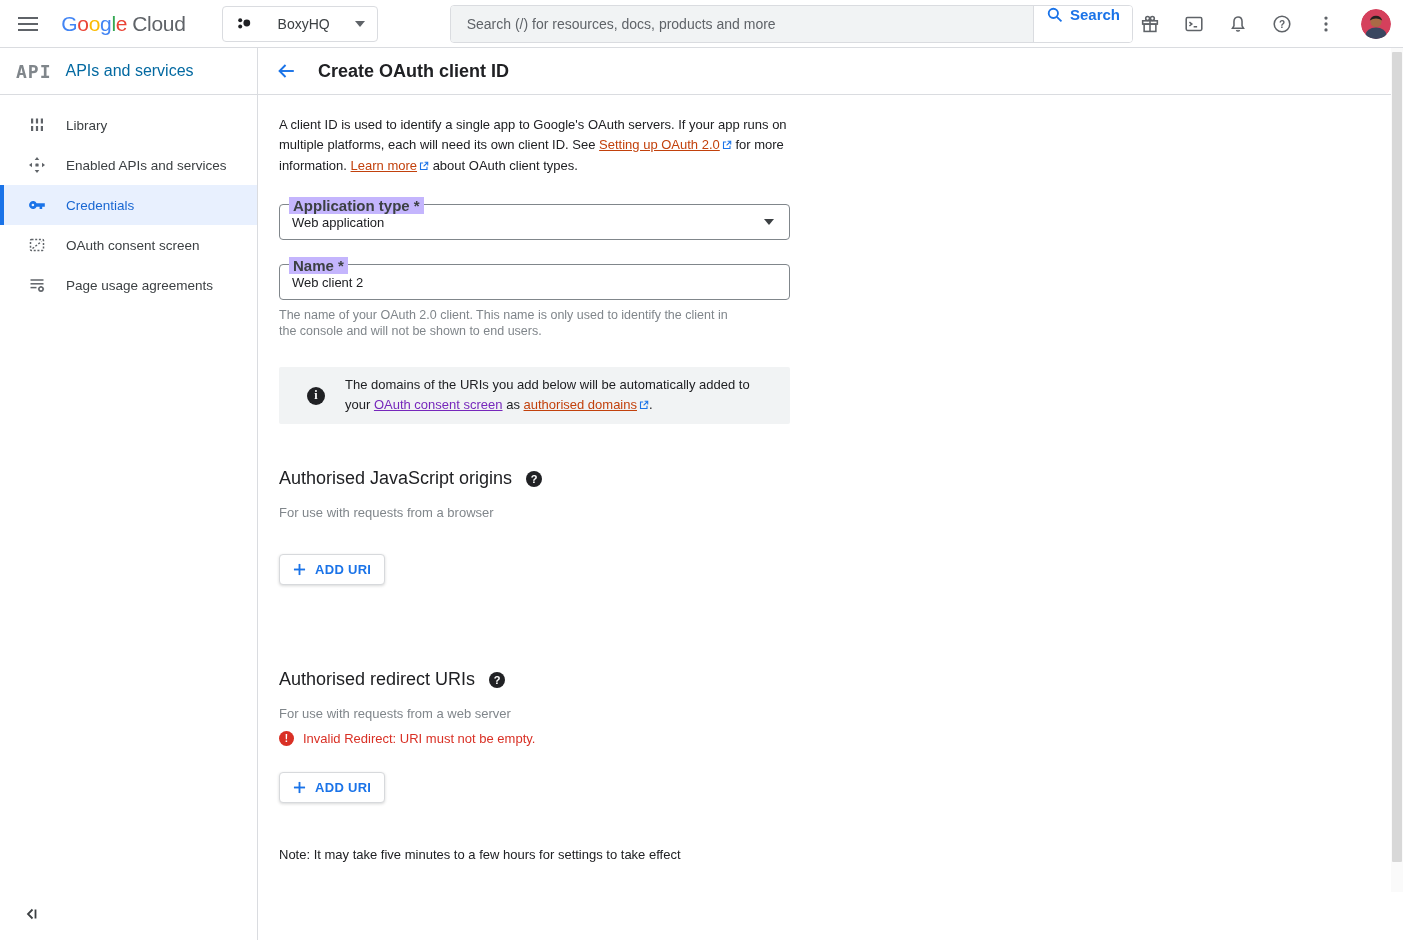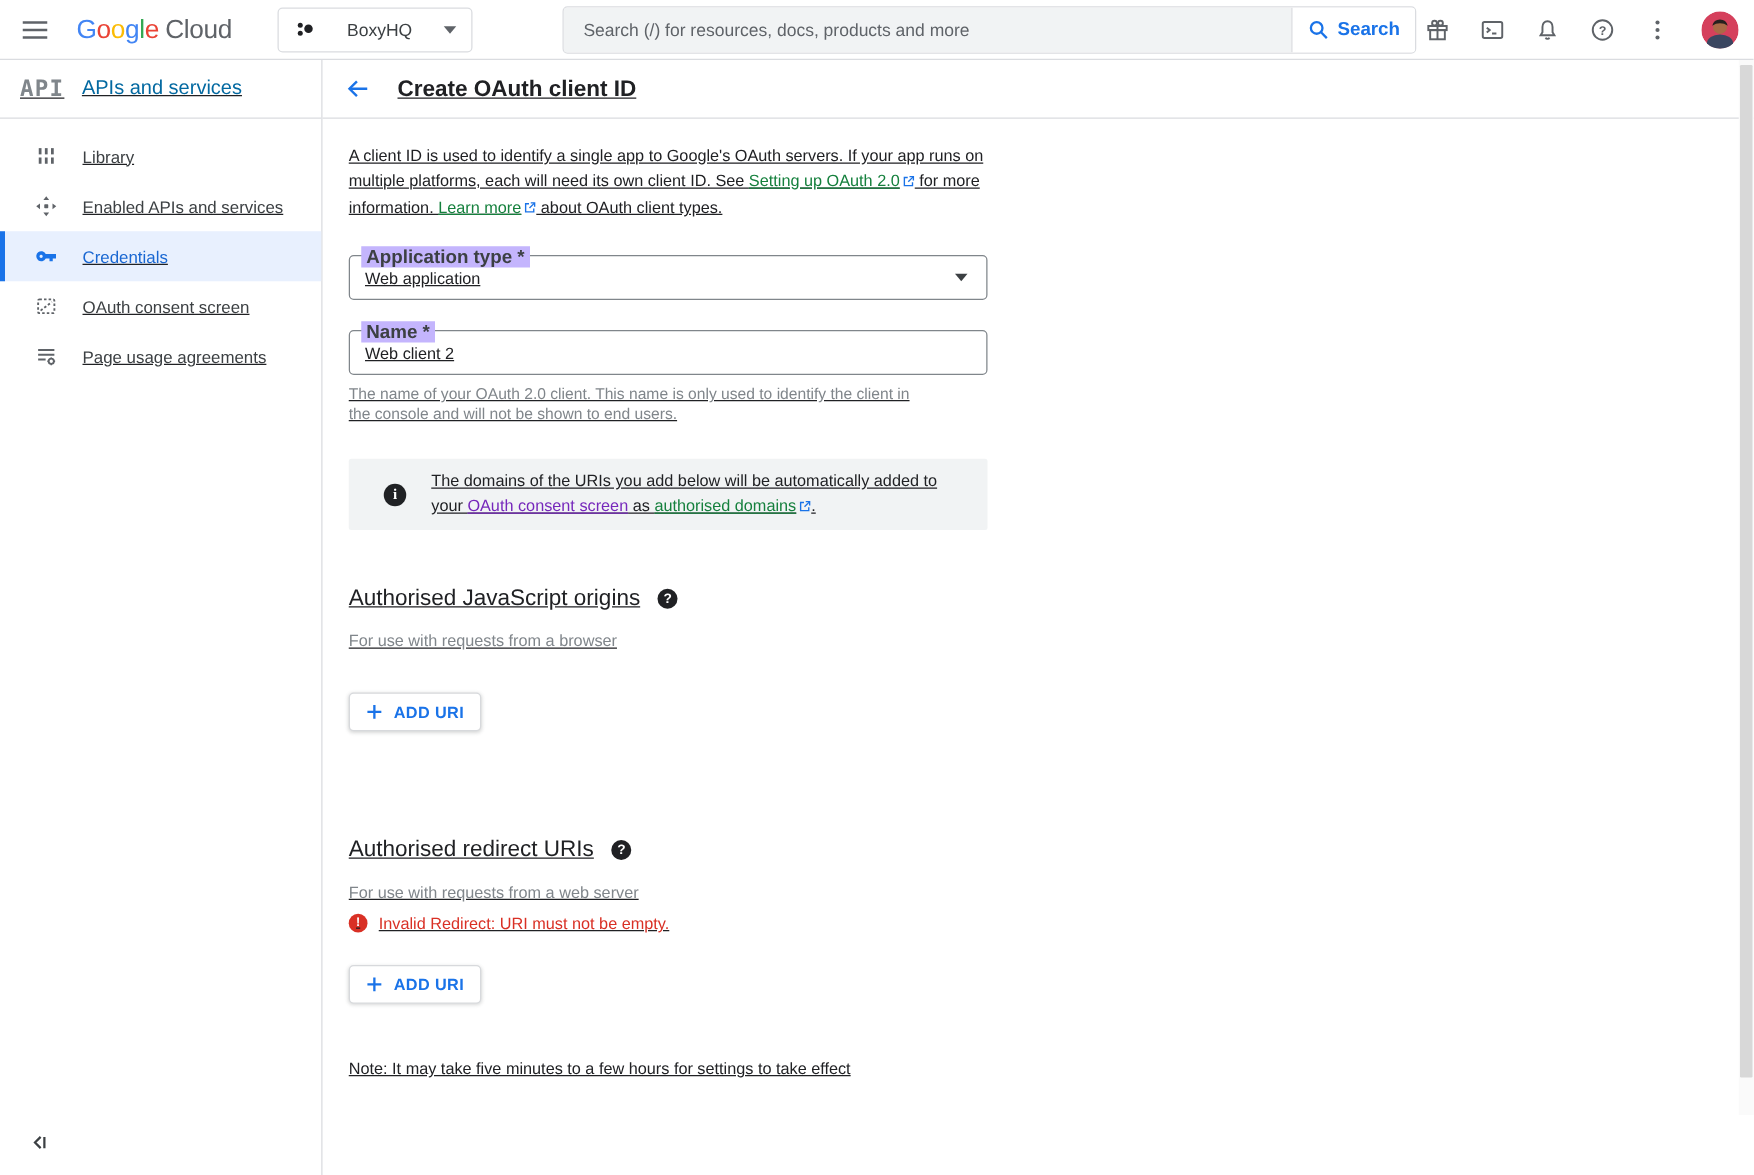--- a/index.html
+++ b/index.html
@@ -14,46 +14,46 @@
   .gl-b{color:#4285F4}.gl-r{color:#EA4335}.gl-y{color:#FBBC05}.gl-g{color:#34A853}
   .gc-cloud { color:#5f6368; margin-left:5px; }
   .project-btn { margin-left:36px; height:36px; display:flex; align-items:center; gap:25px;
     border:1px solid #dadce0; border-radius:4px; background:#fff; padding:0 12px; cursor:pointer; }
   .project-name { font-size:14px; color:#3c4043; }
   .caret-down { width:0; height:0; border-left:5px solid transparent; border-right:5px solid transparent; border-top:6px solid #5f6368; }
   .search { display:flex; width:697px; height:38px; margin-left:72px; border:1px solid #dadce0; border-radius:4px; overflow:hidden; }
   .search-input { flex:1; border:none; outline:none; background:#f1f3f4; padding:0 16px; font-size:14px; color:#202124; font-family:inherit; }
   .search-input::placeholder { color:#5f6368; }
   .search-btn { width:99px; background:#fff; border:none; border-left:1px solid #dadce0; cursor:pointer;
-    display:flex; align-items:center; justify-content:center; gap:7px; color:#1a73e8; font-size:15px; font-weight:700; font-family:inherit; }
+    display:flex; justify-content:center; gap:7px; color:#1a73e8; font-size:15px; font-weight:700; font-family:inherit; }
   .tb-right { margin-left:auto; display:flex; align-items:center; gap:10px; padding-right:12px; }
   .tb-ic { width:34px; height:34px; }
   .avatar { width:30px; height:30px; border-radius:50%; overflow:hidden; margin-left:8px; cursor:pointer; }
 
   
-  .app { display:flex; height:892px;text-decoration:underline; }
+  .app { display:flex; height:892px; }
   .sidebar { width:258px; border-right:1px solid #dadce0; position:relative; flex-shrink:0; }
   .side-header { height:47px; border-bottom:1px solid #dadce0; display:flex; align-items:center; padding-left:16px; gap:14px; }
   .api-logo { font-family:"DejaVu Sans Mono","Liberation Mono",monospace; font-weight:bold; font-size:18px; color:#80868b; letter-spacing:1px; }
   .side-title { font-size:16px; color:#0369a1; }
   .nav { padding-top:10px; }
   .nav-item { height:40px; display:flex; align-items:center; gap:20px; padding-left:24px; font-size:13.5px; color:#3c4043; cursor:pointer; border-left:4px solid transparent; }
   .nav-item svg { flex-shrink:0; }
   .nav-item.selected { background:#e8f0fe; color:#1967d2; border-left:4px solid #1a73e8; }
   .collapse-btn { position:absolute; left:18px; bottom:14px; width:28px; height:24px; }
 
   .main { flex:1; position:relative; }
   .main-header { height:47px; border-bottom:1px solid #dadce0; display:flex; align-items:center; padding-left:16px; gap:20px; }
   .back-btn { width:24px; height:24px; }
   .page-title { font-size:18px; color:#202124; }
   .content { padding:20px 0 0 21px; }
 
   
   .intro { width:511px; font-size:13px; line-height:20px; color:#202124; }
-  a.lnk { color:#15803d; text-decoration:underline; cursor:pointer; }
+  a.lnk { color:#c2410c; text-decoration:underline; cursor:pointer; }
   a.lnk-visited { color:#7627bb; text-decoration:underline; cursor:pointer; }
   .ext { display:inline-block; vertical-align:-1px; margin-left:2px; }
 
   .mfield { position:relative; width:511px; height:36px; border:1px solid #80868b; border-radius:4px;
     display:flex; align-items:center; padding:0 12px; background:#fff; }
   .mfield-label { position:absolute; top:-8px; left:9px; background:#c4b5fd; padding:0 4px;
     font-size:15px; font-weight:bold; color:#3c4043; white-space:nowrap; }
   .mfield-value { font-size:13px; color:#202124; }
   .sel-caret { margin-left:auto; width:0; height:0; border-left:5px solid transparent; border-right:5px solid transparent; border-top:6px solid #3c4043; margin-right:3px; }
   .app-type { margin-top:27px; cursor:pointer; }

